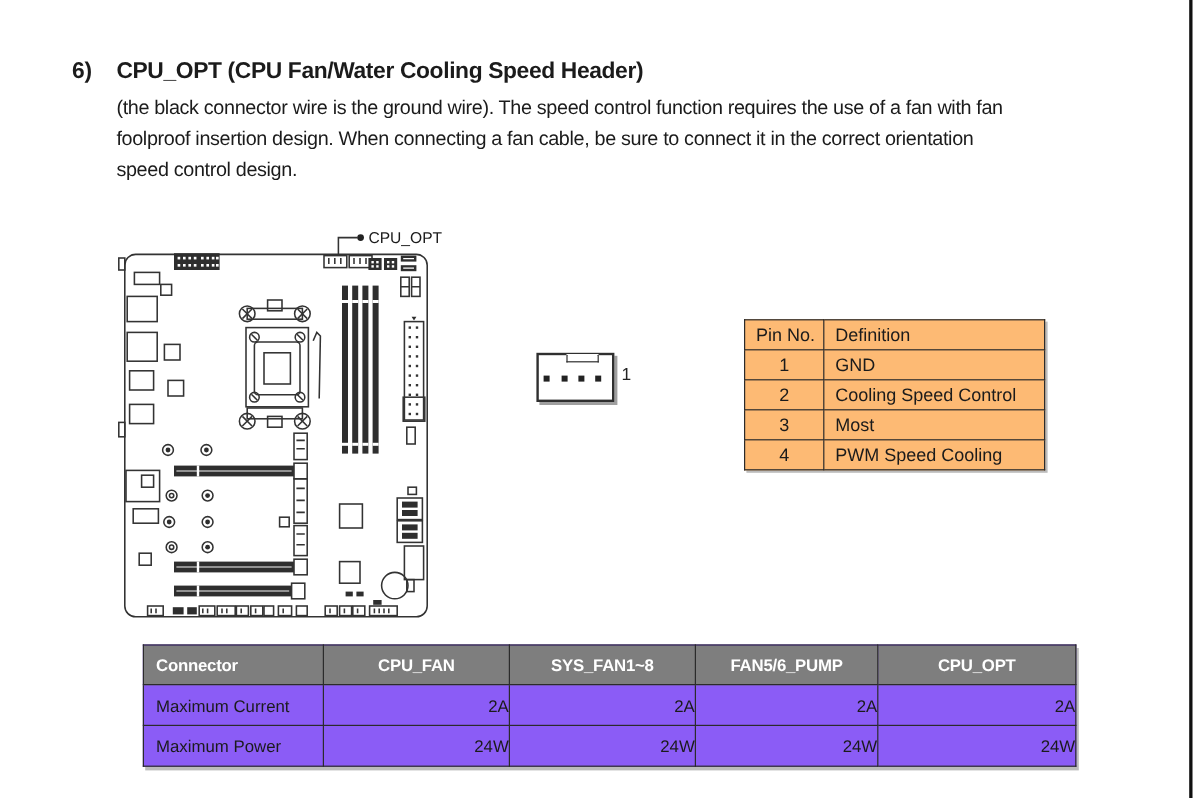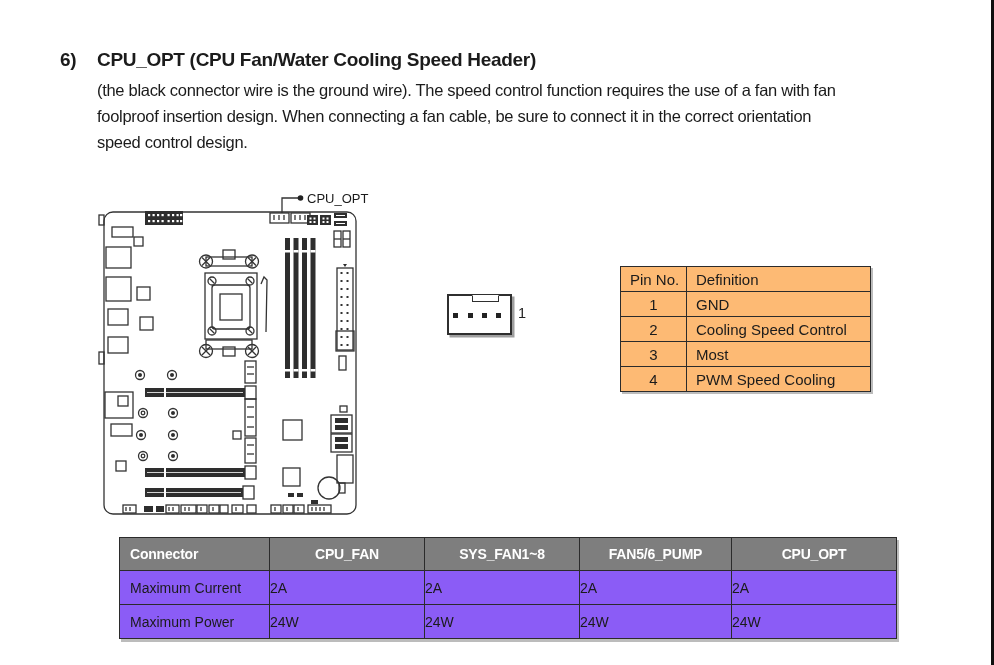--- a/index.html
+++ b/index.html
@@ -49,21 +49,21 @@
     position:absolute; left:103px; top:537px; width:777px;
     border-collapse:collapse; table-layout:fixed; font-size:14px;
     box-shadow:2px 3px 0 #bcbcbc; background:#8b5cf6;margin-left:16px;
   }
   .spec-table th, .spec-table td { border:1.5px solid #2b2b2b; }
   .spec-table th {
     background:#7e7e7e; color:#ffffff; font-weight:bold; height:33px;
     text-align:center; letter-spacing:-0.2px;
   }
   .spec-table th.rowhead { text-align:left; padding-left:10px; }
-  .spec-table td { height:34px; text-align:left; }
+  .spec-table td { height:34px; text-align:right; }
   .spec-table td.rowhead { text-align:left; padding-left:10px; }
   .spec-table col.c0 { width:150px; } .spec-table col.c1 { width:155px; }
   .spec-table col.c2 { width:155px; } .spec-table col.c3 { width:152px; }
   .spec-table col.c4 { width:165px; }
 
   svg .ln { stroke:#333; stroke-width:1.3; fill:none; }
   svg .fl { fill:#2e2e2e; stroke:none; }
   svg text { font-family:"Liberation Sans", sans-serif; }
 </style>
 </head>

